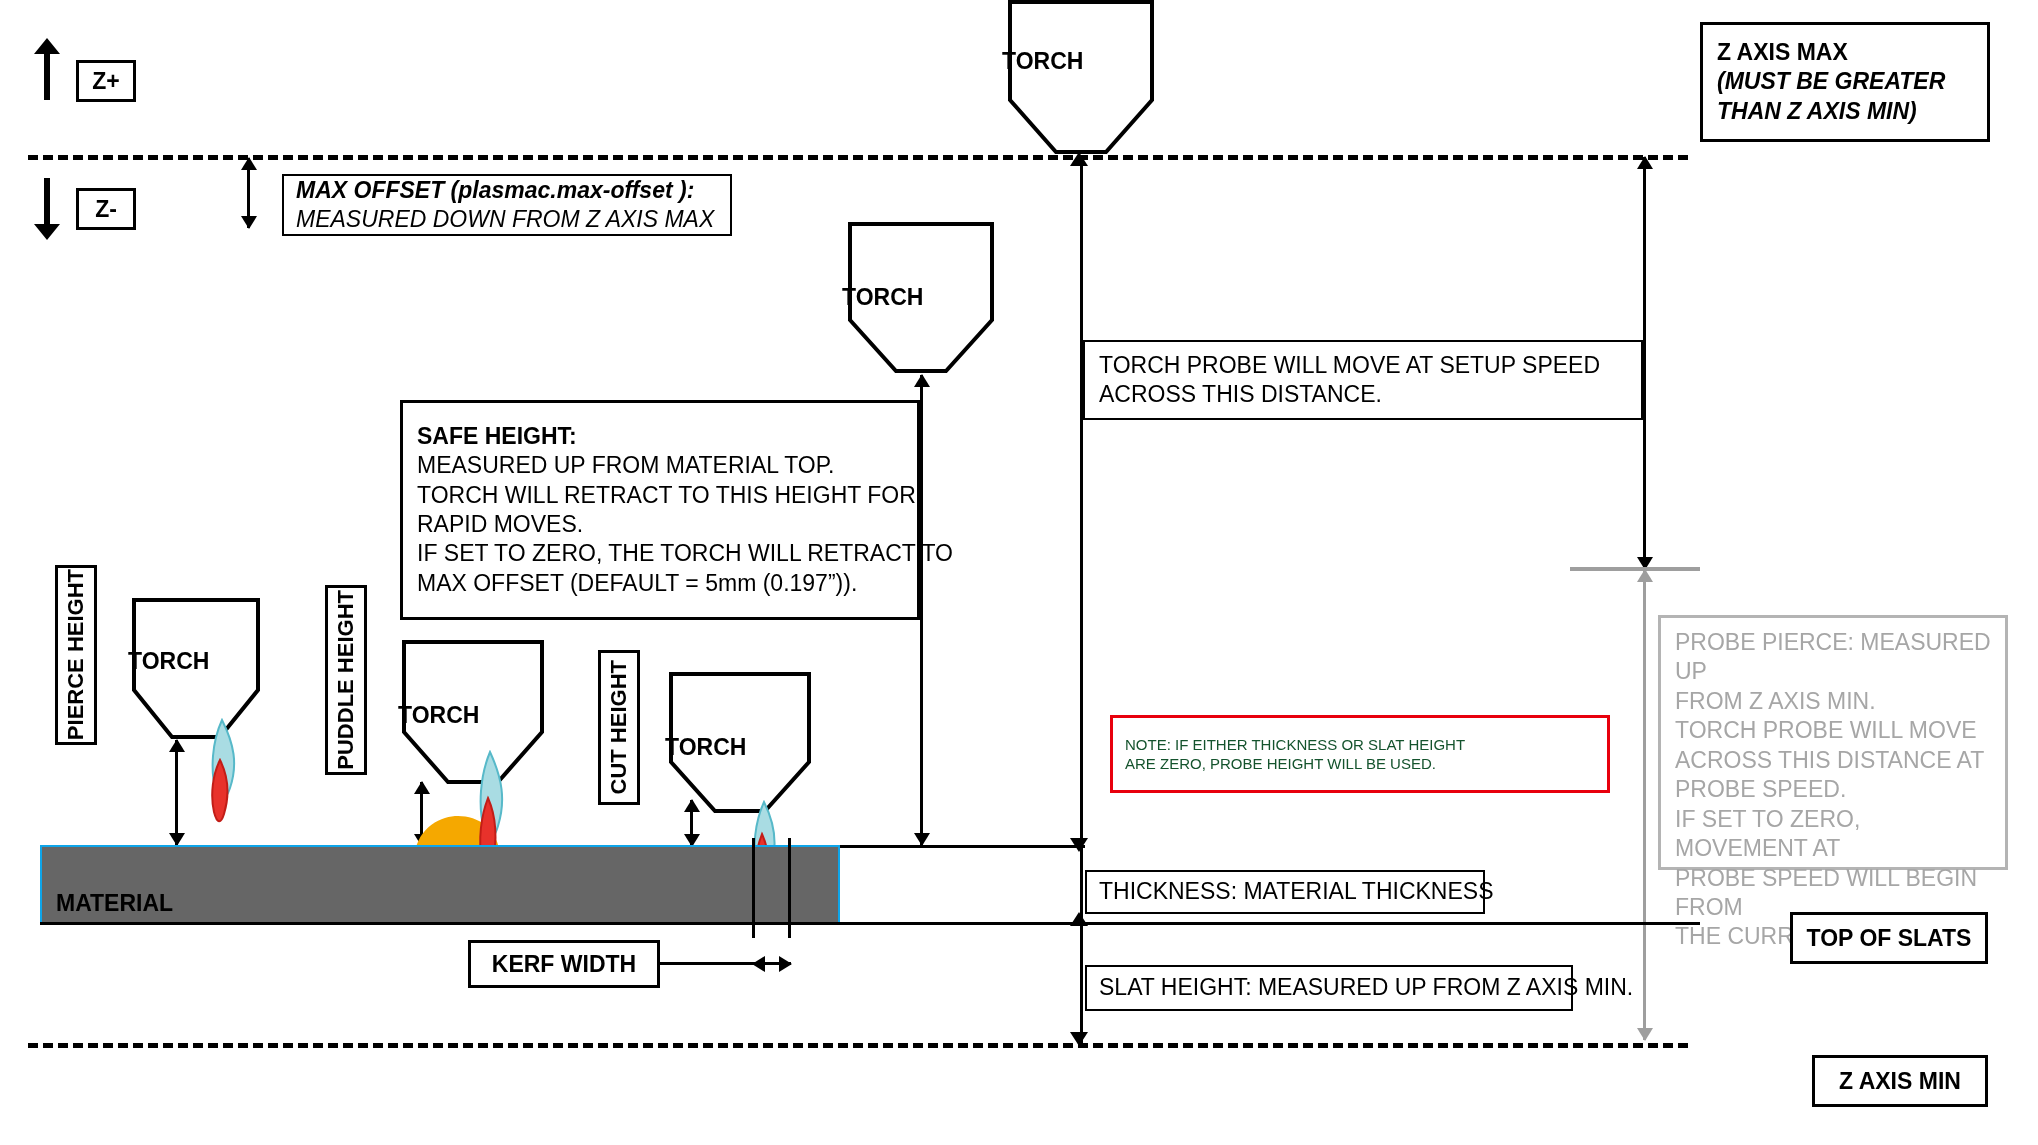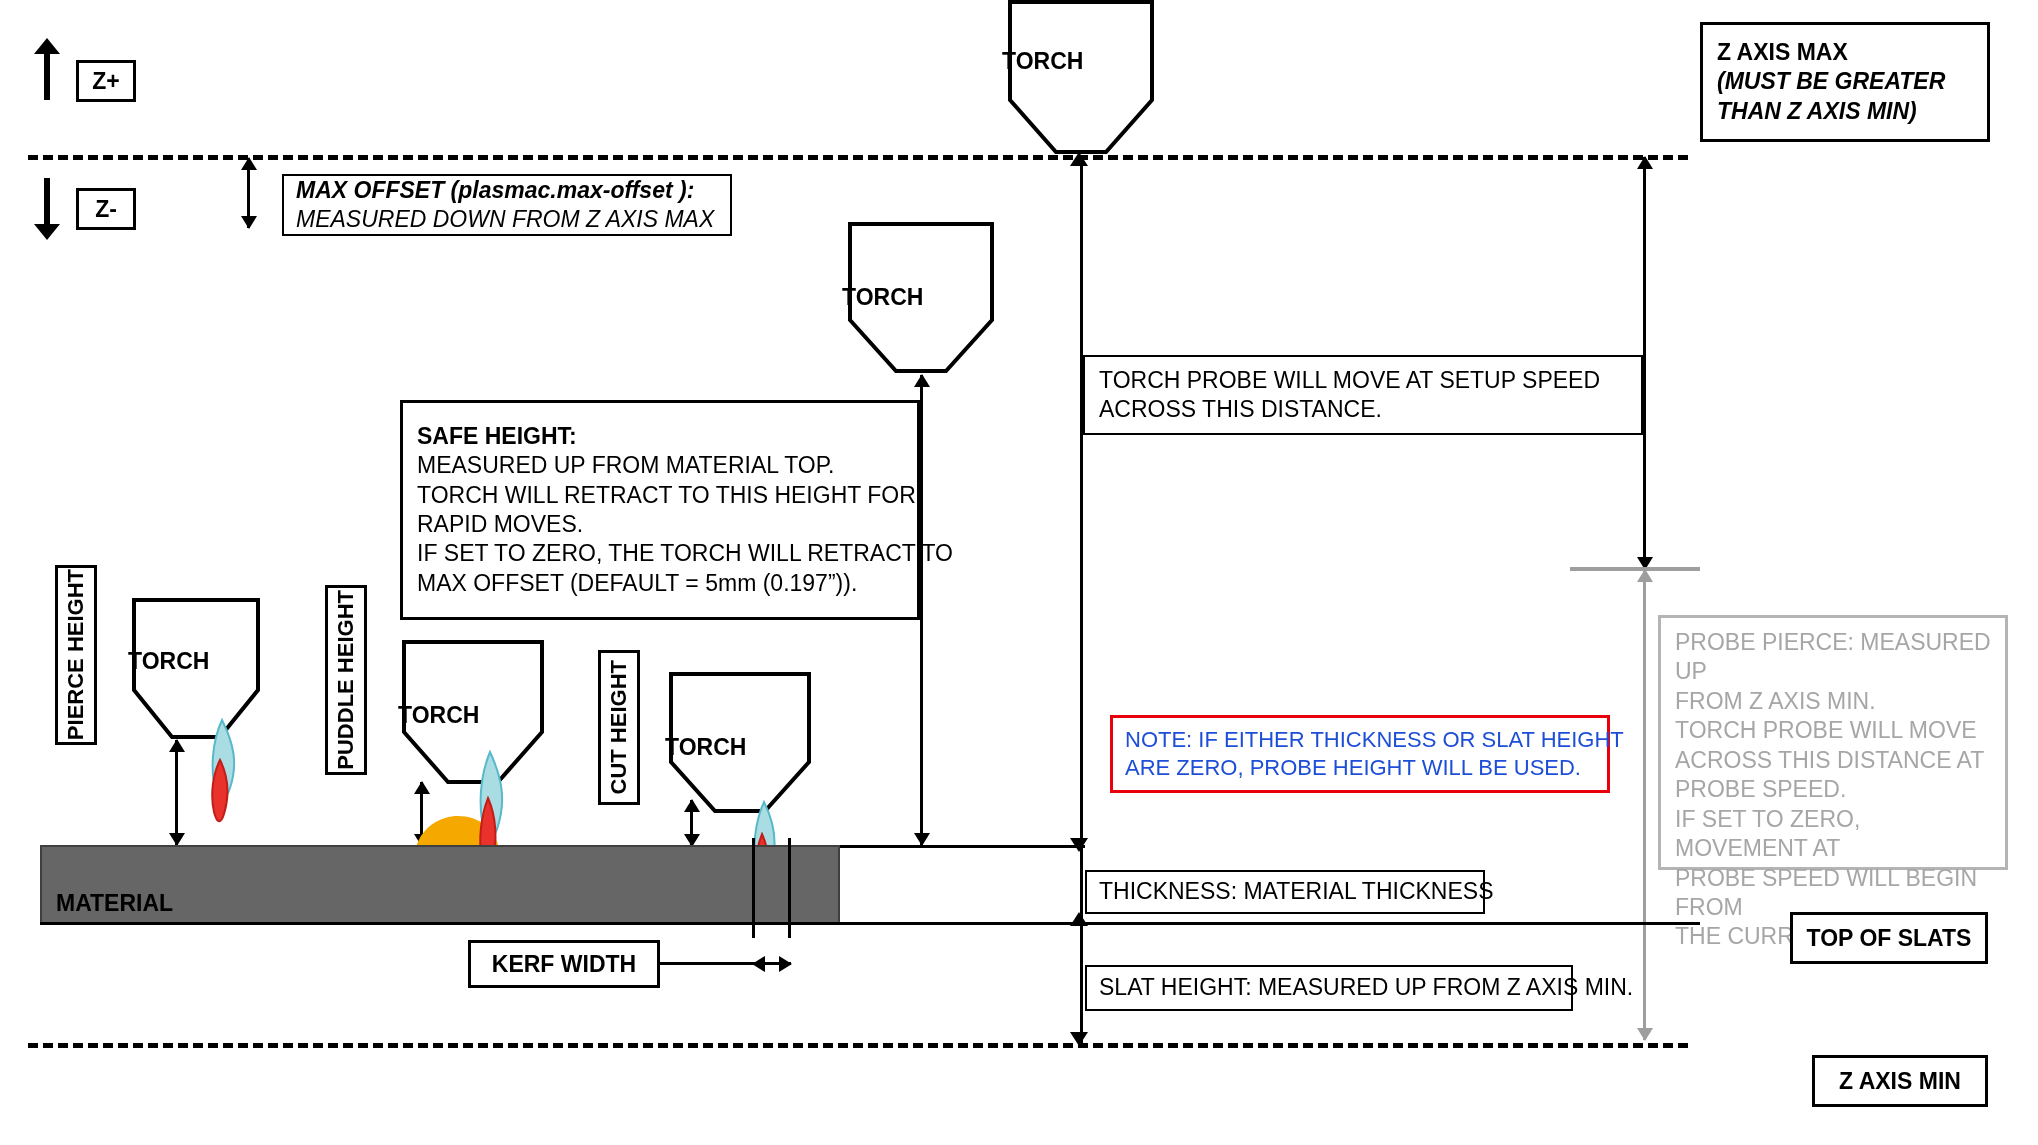--- a/index.html
+++ b/index.html
@@ -93,21 +93,21 @@
     left: 0; right: 0;
     text-align: left;
     font-weight: bold;
     font-size: 23px;
     pointer-events: none;
   }
 
   
   .material {
     background: #666666;
-    border: 2px solid #404040;
+    border: 2px solid #0ea5e9;
     box-sizing: border-box;
   }
   .material .mtext {
     position: absolute;
     left: 14px;
     bottom: 6px;
     font-weight: bold;
     font-size: 23px;
     color: #000;
   }
@@ -132,21 +132,21 @@
   
   .note-box {
     border: 3px solid #e8000d;
     background: #fff;
     box-sizing: border-box;
     display: flex;
     flex-direction: column;
     justify-content: center;
     padding: 4px 12px;
   }
-  .note-box .txt { color: #1d4ed8; font-size: 22px; }
+  .note-box .txt { color: #14532d; font-size: 15px; }
 
   
   .grey-box {
     border: 3px solid #b4b4b4;
     background: #fff;
     box-sizing: border-box;
     padding: 10px 14px;
     color: #a6a6a6;
   }
   .grey-box .txt { color: #a6a6a6; white-space: normal; }
@@ -197,21 +197,21 @@
     <div class="tlabel" style="top:48px;">TORCH</div>
   </div>
 
   <div class="abs solidline" style="left:1080px; top:155px; width:3px; height:890px;"></div>
 
   <div class="abs" style="left:1070px; top:152px; width:0; height:0; border-left:9px solid transparent; border-right:9px solid transparent; border-bottom:14px solid #000;"></div>
   <div class="abs" style="left:1070px; top:838px; width:0; height:0; border-left:9px solid transparent; border-right:9px solid transparent; border-top:14px solid #000;"></div>
   <div class="abs" style="left:1070px; top:912px; width:0; height:0; border-left:9px solid transparent; border-right:9px solid transparent; border-bottom:14px solid #000;"></div>
   <div class="abs" style="left:1070px; top:1032px; width:0; height:0; border-left:9px solid transparent; border-right:9px solid transparent; border-top:14px solid #000;"></div>
 
-  <div class="abs box" style="left:1083px; top:355px; width:560px; height:80px; padding:8px 14px; border-width:2px;">
+  <div class="abs box" style="left:1083px; top:340px; width:560px; height:80px; padding:8px 14px; border-width:2px;">
     <div class="txt">TORCH PROBE WILL MOVE AT SETUP SPEED</div>
     <div class="txt">ACROSS THIS DISTANCE.</div>
   </div>
 
   <div class="abs varrow" style="left:1643px; top:157px; height:412px;"></div>
   <div class="abs greyline" style="left:1570px; top:567px; width:130px; height:4px;"></div>
 
   <div class="abs varrow grey" style="left:1643px; top:570px; height:470px;"></div>
 
   <div class="abs grey-box" style="left:1658px; top:615px; width:350px; height:255px;">

